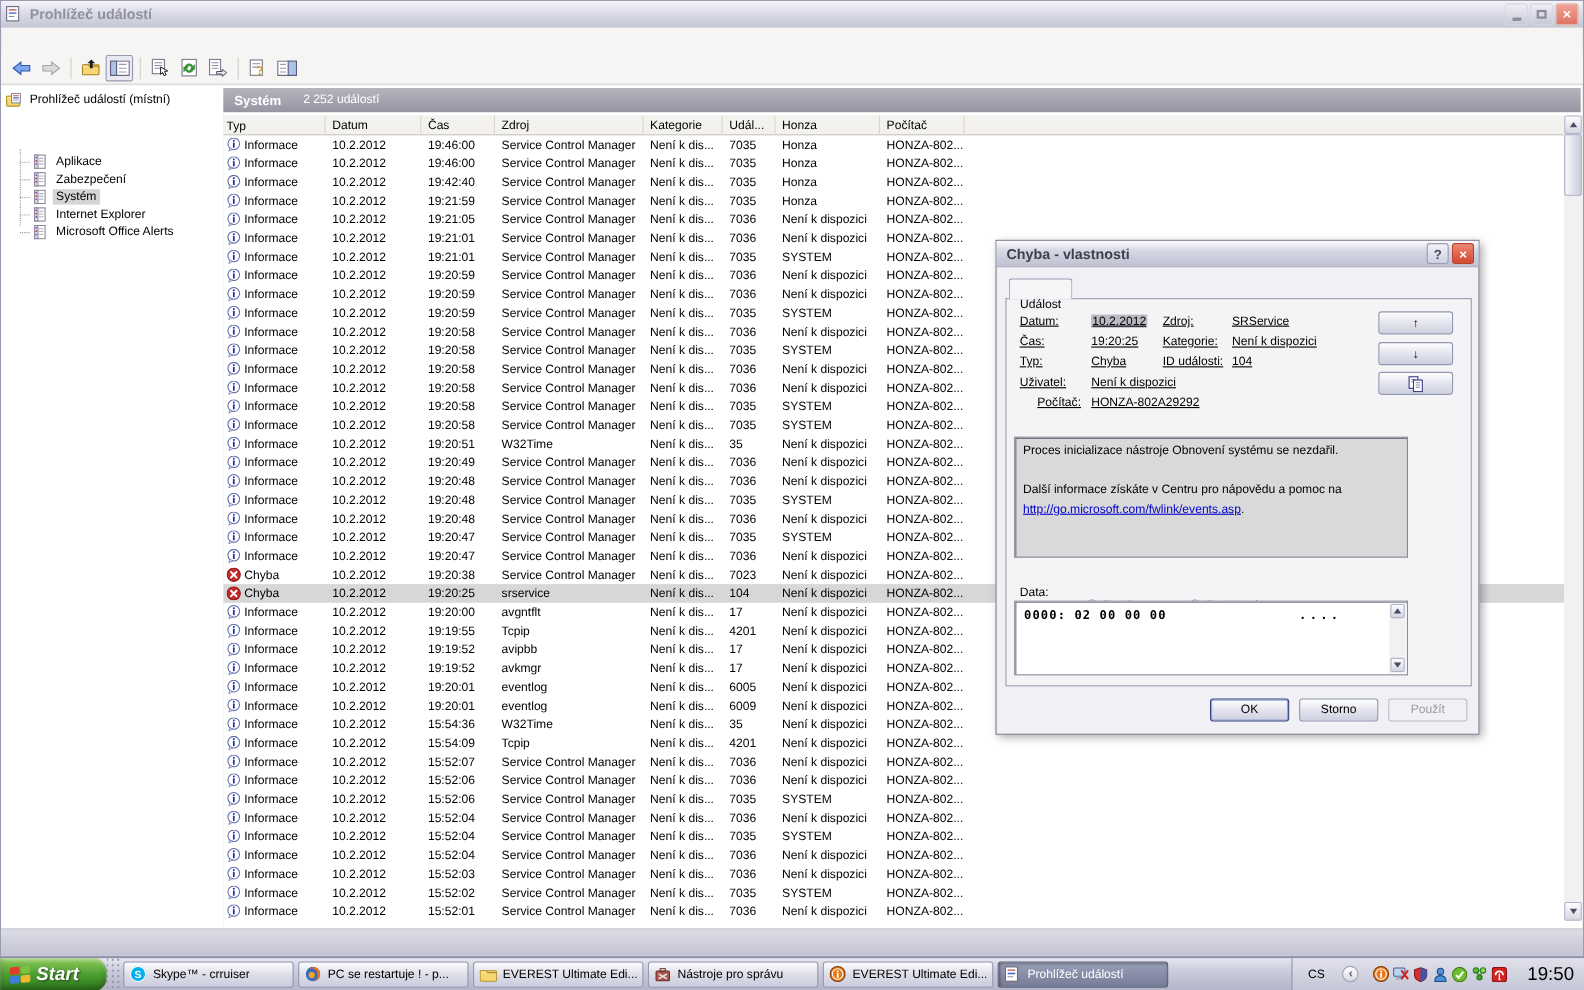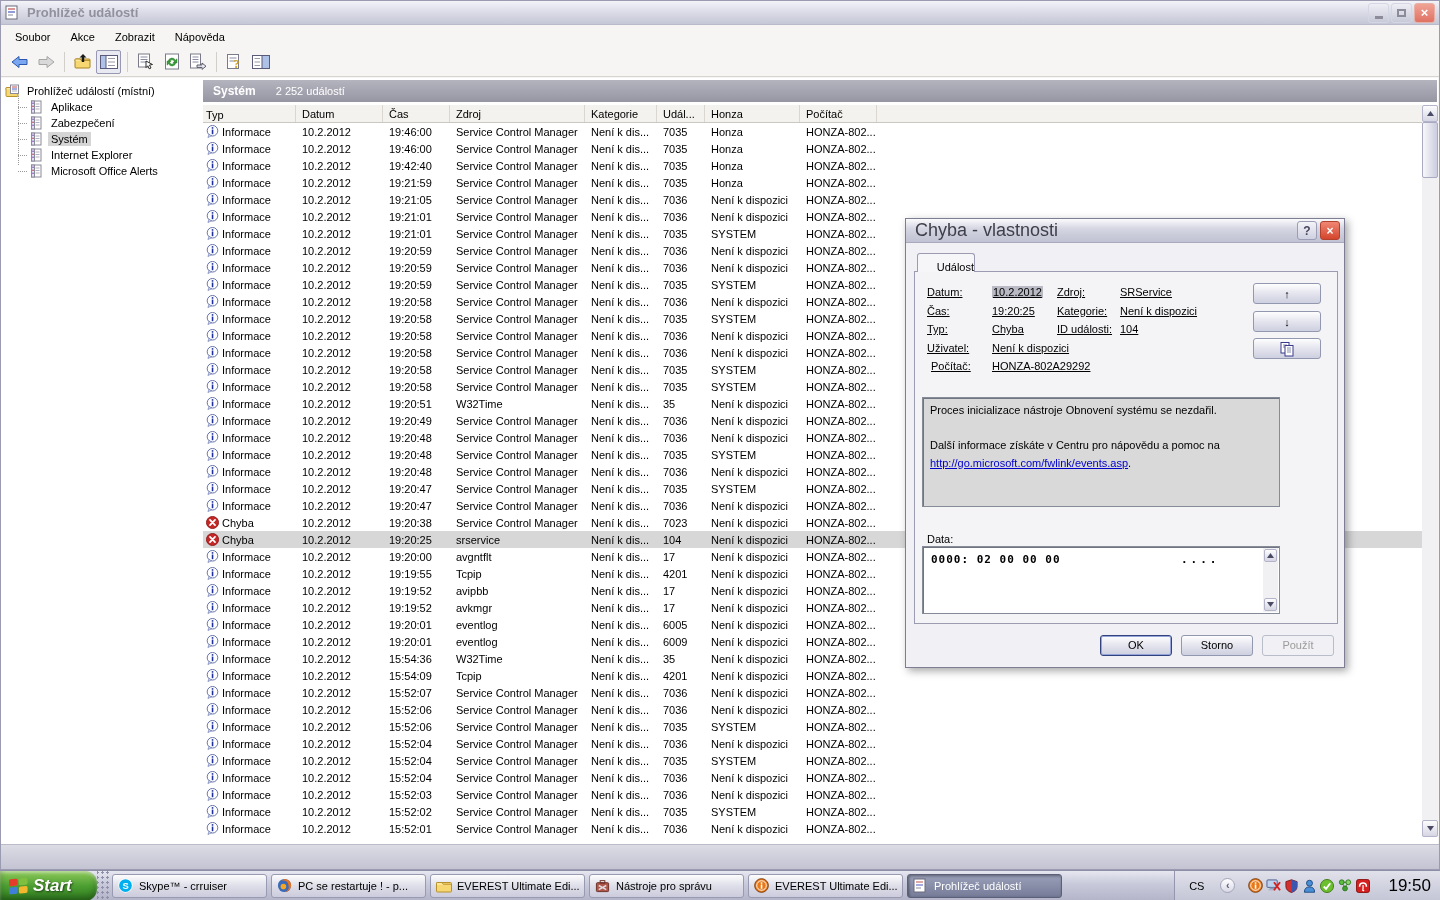--- a/index.html
+++ b/index.html
@@ -20,21 +20,21 @@
 .toolbar{position:absolute;top:46px;left:0;right:0;height:30px;background:#f6f5f3;border-bottom:1px solid #d6d5cf;display:flex;align-items:center;padding-left:6px;}
 .tb-icon{width:25px;height:24px;display:flex;align-items:center;justify-content:center;margin-right:1px;border:1px solid transparent;}
 .tb-icon.pressed{border:1px solid #97a"Courier";border:1px solid #9798b4;background:#e9e9f2;border-radius:2px;}
 .tb-sep{width:1px;height:20px;background:#d0cfc9;margin:0 5px;}
 
 .tree{position:absolute;top:77px;left:0;width:204px;bottom:25px;background:#fff;border-right:2px solid #d2d1ca;padding:5px 0 0 4px;}
 .titem{display:flex;align-items:center;height:16px;white-space:nowrap;}
 .ticon{width:16px;height:14px;display:inline-flex;margin-right:3px;}
 .titem .lbl{padding:1px 3px;}
 .titem.selected .lbl{background:#d5d5d5;}
-.tkids{margin-left:13px;position:relative;}
+.tkids{margin-left:13px;position:relative;margin-top:40px;}
 .tkids::before{content:"";position:absolute;left:0;top:-3px;height:calc(100% - 11px);border-left:1px dotted #9a9a9a;}
 .tkids .titem::before{content:"";width:9px;border-top:1px dotted #9a9a9a;margin-right:2px;}
 
 .list{position:absolute;left:202px;top:77px;right:1px;bottom:25px;background:#fff;}
 .list-title{position:absolute;top:2px;left:0;right:1px;height:22px;background:linear-gradient(#b4b4bf,#9696a3);color:#fff;display:flex;align-items:center;padding-left:10px;}
 .list-title b{font-size:12px;margin-right:20px;}
 .lheader{position:absolute;top:27px;left:0;right:16px;height:18px;background:#f3f2ee;border-bottom:1px solid #cac8c0;display:flex;}
 .hc{border-right:1px solid #d9d7cf;padding:3px 0 0 6px;white-space:nowrap;overflow:hidden;}
 .lbody{position:absolute;top:45px;left:0;right:16px;bottom:0;overflow:hidden;}
 .lrow{display:flex;height:17px;align-items:center;}
@@ -45,25 +45,25 @@
 .ric{display:inline-flex;width:13px;height:13px;}
 
 .vscroll{position:absolute;top:27px;right:0;width:16px;bottom:7px;background:#f1f1f4;}
 .sbtn{position:absolute;left:0;width:16px;height:17px;background:linear-gradient(#fdfdfe,#d5d6e3);border:1px solid #b3b4c9;border-radius:2px;display:flex;align-items:center;justify-content:center;}
 .sbtn.up{top:0;}.sbtn.down{bottom:0;}
 .sthumb{position:absolute;left:0;top:17px;width:16px;height:56px;background:linear-gradient(90deg,#f8f8fb,#cbccde);border:1px solid #a9aac2;border-radius:2px;}
 .win-bottom{position:absolute;left:0;bottom:0;right:0;height:25px;background:linear-gradient(#dcdce5,#c3c3d3);border-top:1px solid #bbbcca;}
 
 .dialog{position:absolute;left:905px;top:218px;width:440px;height:450px;background:#f1f1f5;border:1px solid #7d7d93;box-shadow:3px 3px 8px rgba(0,0,0,.35);}
 .dtitle{height:24px;background:linear-gradient(#fbfbfd,#d6d7e3 40%,#c0c1d2);display:flex;align-items:center;padding:0 4px;border-bottom:1px solid #a9a9bd;}
-.dtitle .t{flex:1;font-weight:normal;font-size:18px;color:#3f3f4a;padding-left:5px;}
+.dtitle .t{flex:1;font-weight:bold;font-size:13px;color:#3f3f4a;padding-left:5px;}
 .dbtn{width:20px;height:19px;border-radius:3px;margin-left:3px;display:flex;align-items:center;justify-content:center;font-weight:bold;font-size:12px;}
 .dbtn.help{background:linear-gradient(#f3f3f8,#cfd0e1);border:1px solid #9b9cb6;color:#45455f;}
 .dbtn.close{background:linear-gradient(#ef8774,#d4452c);border:1px solid #b2422d;color:#fff;}
-.tab{position:absolute;left:11px;top:34px;width:58px;height:19px;background:#f6f6f9;border:1px solid #9b9cb2;border-bottom:none;border-radius:3px 3px 0 0;text-align:right;padding-top:7px;z-index:2;}
+.tab{position:absolute;left:11px;top:34px;width:58px;height:19px;background:#f6f6f9;border:1px solid #9b9cb2;border-bottom:none;border-radius:3px 3px 0 0;text-align:center;padding-top:17px;z-index:2;}
 .tabpage{position:absolute;left:8px;top:52px;width:424px;height:353px;background:#f4f4f7;border:1px solid #9b9cb2;}
 .flabel,.fvalue{position:absolute;white-space:nowrap;text-decoration:underline;}
 .fvalue.hl{background:#b9bac3;padding:0 1px;}
 .abtn{position:absolute;left:338px;width:68px;height:21px;background:linear-gradient(#fefefe,#e1e2ec 55%,#cfd0e0);border:1px solid #9298af;border-radius:3px;display:flex;align-items:center;justify-content:center;font-weight:bold;}
 .popis-label{position:absolute;left:12px;top:112px;margin-top:44px;}
 .popis{position:absolute;left:7px;top:125px;width:358px;height:110px;background:#d9d9d9;border:1px solid #858b97;box-shadow:inset 1px 1px 0 #6f7681;padding:4px 7px;line-height:1.6;}
 .plink{color:#0000cc;text-decoration:underline;}
 .data-label{position:absolute;left:12px;top:261px;}
 .radio-row{position:absolute;left:72px;top:273px;display:flex;gap:35px;}
 .radio{width:11px;height:11px;border-radius:50%;border:1px solid #707a90;background:#fff;display:inline-block;position:relative;vertical-align:-2px;margin-right:5px;}
@@ -111,26 +111,20 @@
     <span class="win-btns">
       <span class="wbtn min">
           <i class="minglyph"></i>
         </span>
       <span class="wbtn max">
           <i class="maxglyph"></i>
         </span>
       <span class="wbtn close">×</span>
     </span>
   </div>
-  <div class="menubar">
-      <span class="menu-item">Soubor</span>
-      <span class="menu-item">Akce</span>
-      <span class="menu-item">Zobrazit</span>
-      <span class="menu-item">Nápověda</span>
-    </div>
   <div class="toolbar">
       <span class="tb-icon">
         <svg width="20" height="16" viewBox="0 0 20 16">
           <path d="M2 8 L9 2.5 L9 5.5 L17 5.5 L17 10.5 L9 10.5 L9 13.5 Z" fill="#7ba7f0" stroke="#2a57b0"></path>
         </svg>
       </span>
       <span class="tb-icon">
         <svg width="20" height="16" viewBox="0 0 20 16">
           <path d="M18 8 L11 2.5 L11 5.5 L3 5.5 L3 10.5 L11 10.5 L11 13.5 Z" fill="#d9d9d9" stroke="#a5a5a5"></path>
         </svg>
@@ -1176,21 +1170,21 @@
     <span class="flabel" style="left:12px;top:33px">Čas:</span>
     <span class="fvalue" style="left:77px;top:33px">19:20:25</span>
     <span class="flabel" style="left:142px;top:33px">Kategorie:</span>
     <span class="fvalue" style="left:205px;top:33px">Není k dispozici</span>
     <span class="flabel" style="left:12px;top:51px">Typ:</span>
     <span class="fvalue" style="left:77px;top:51px">Chyba</span>
     <span class="flabel" style="left:142px;top:51px">ID události:</span>
     <span class="fvalue" style="left:205px;top:51px">104</span>
     <span class="flabel" style="left:12px;top:70px">Uživatel:</span>
     <span class="fvalue" style="left:77px;top:70px">Není k dispozici</span>
-    <span class="flabel" style="left:16px;top:88px">Počítač:</span>
+    <span class="flabel" style="left:28px;top:88px">Počítač:</span>
     <span class="fvalue" style="left:77px;top:88px">HONZA-802A29292</span>
     <span class="abtn" style="top:11px">↑</span>
     <span class="abtn" style="top:39px">↓</span>
     <span class="abtn" style="top:66px">
         <span class="tri">
           <svg width="16" height="16" viewBox="0 0 16 16">
             <rect x="2" y="1.5" width="8" height="10.5" fill="#fff" stroke="#3a3a8a"></rect>
             <line x1="4" y1="4" x2="8" y2="4" stroke="#8a8ab0"></line>
             <line x1="4" y1="6" x2="8" y2="6" stroke="#8a8ab0"></line>
             <rect x="6" y="4.5" width="8" height="10.5" fill="#fff" stroke="#3a3a8a"></rect>

